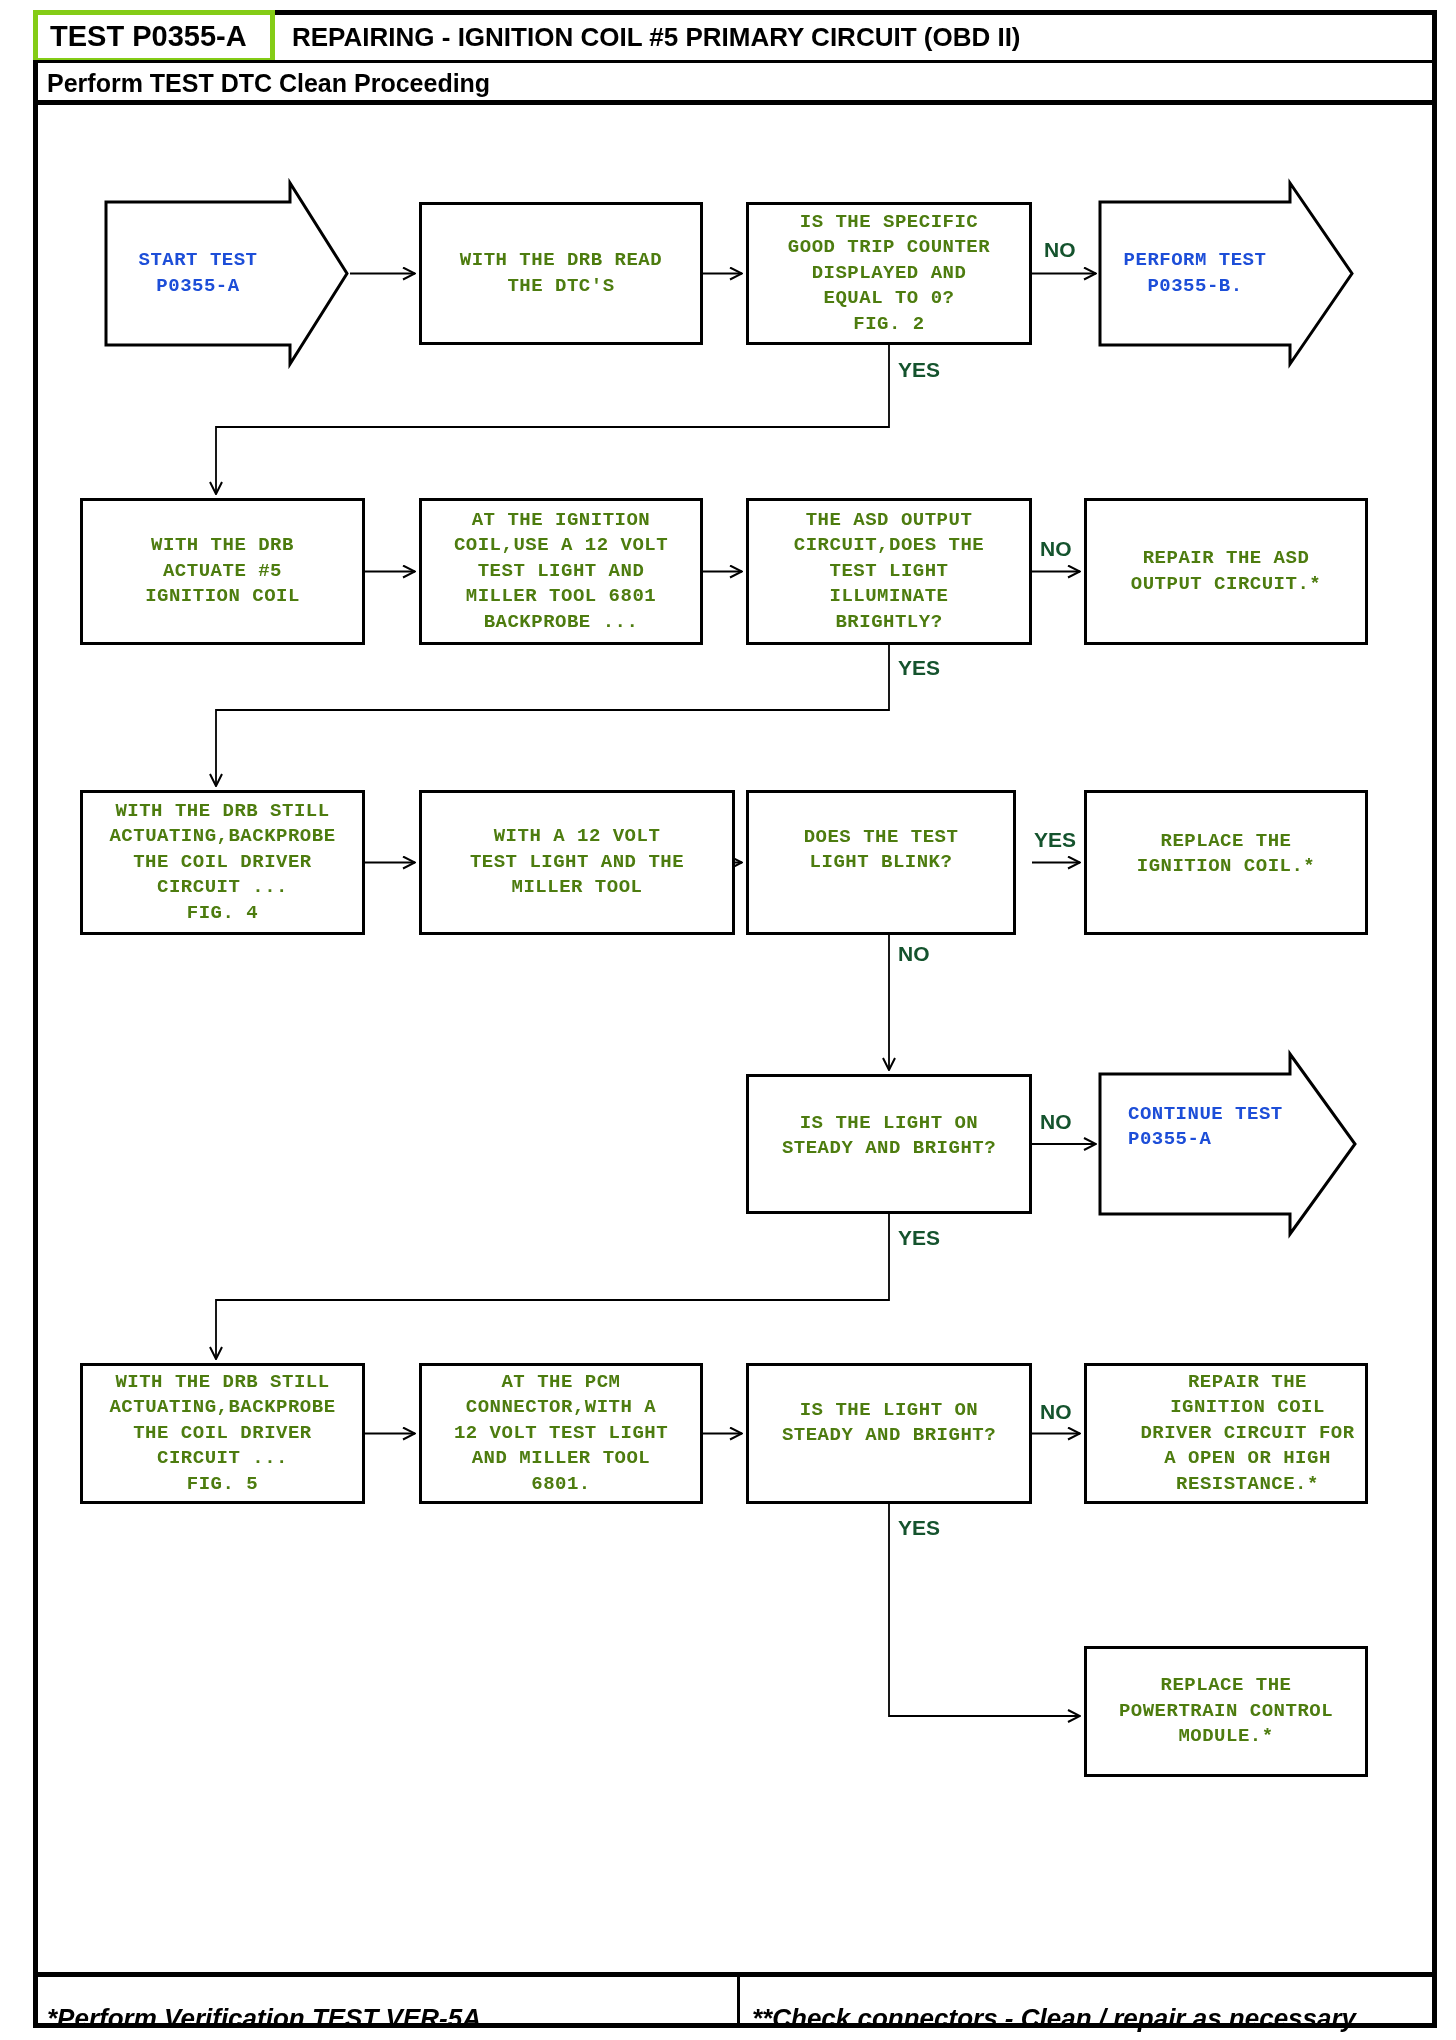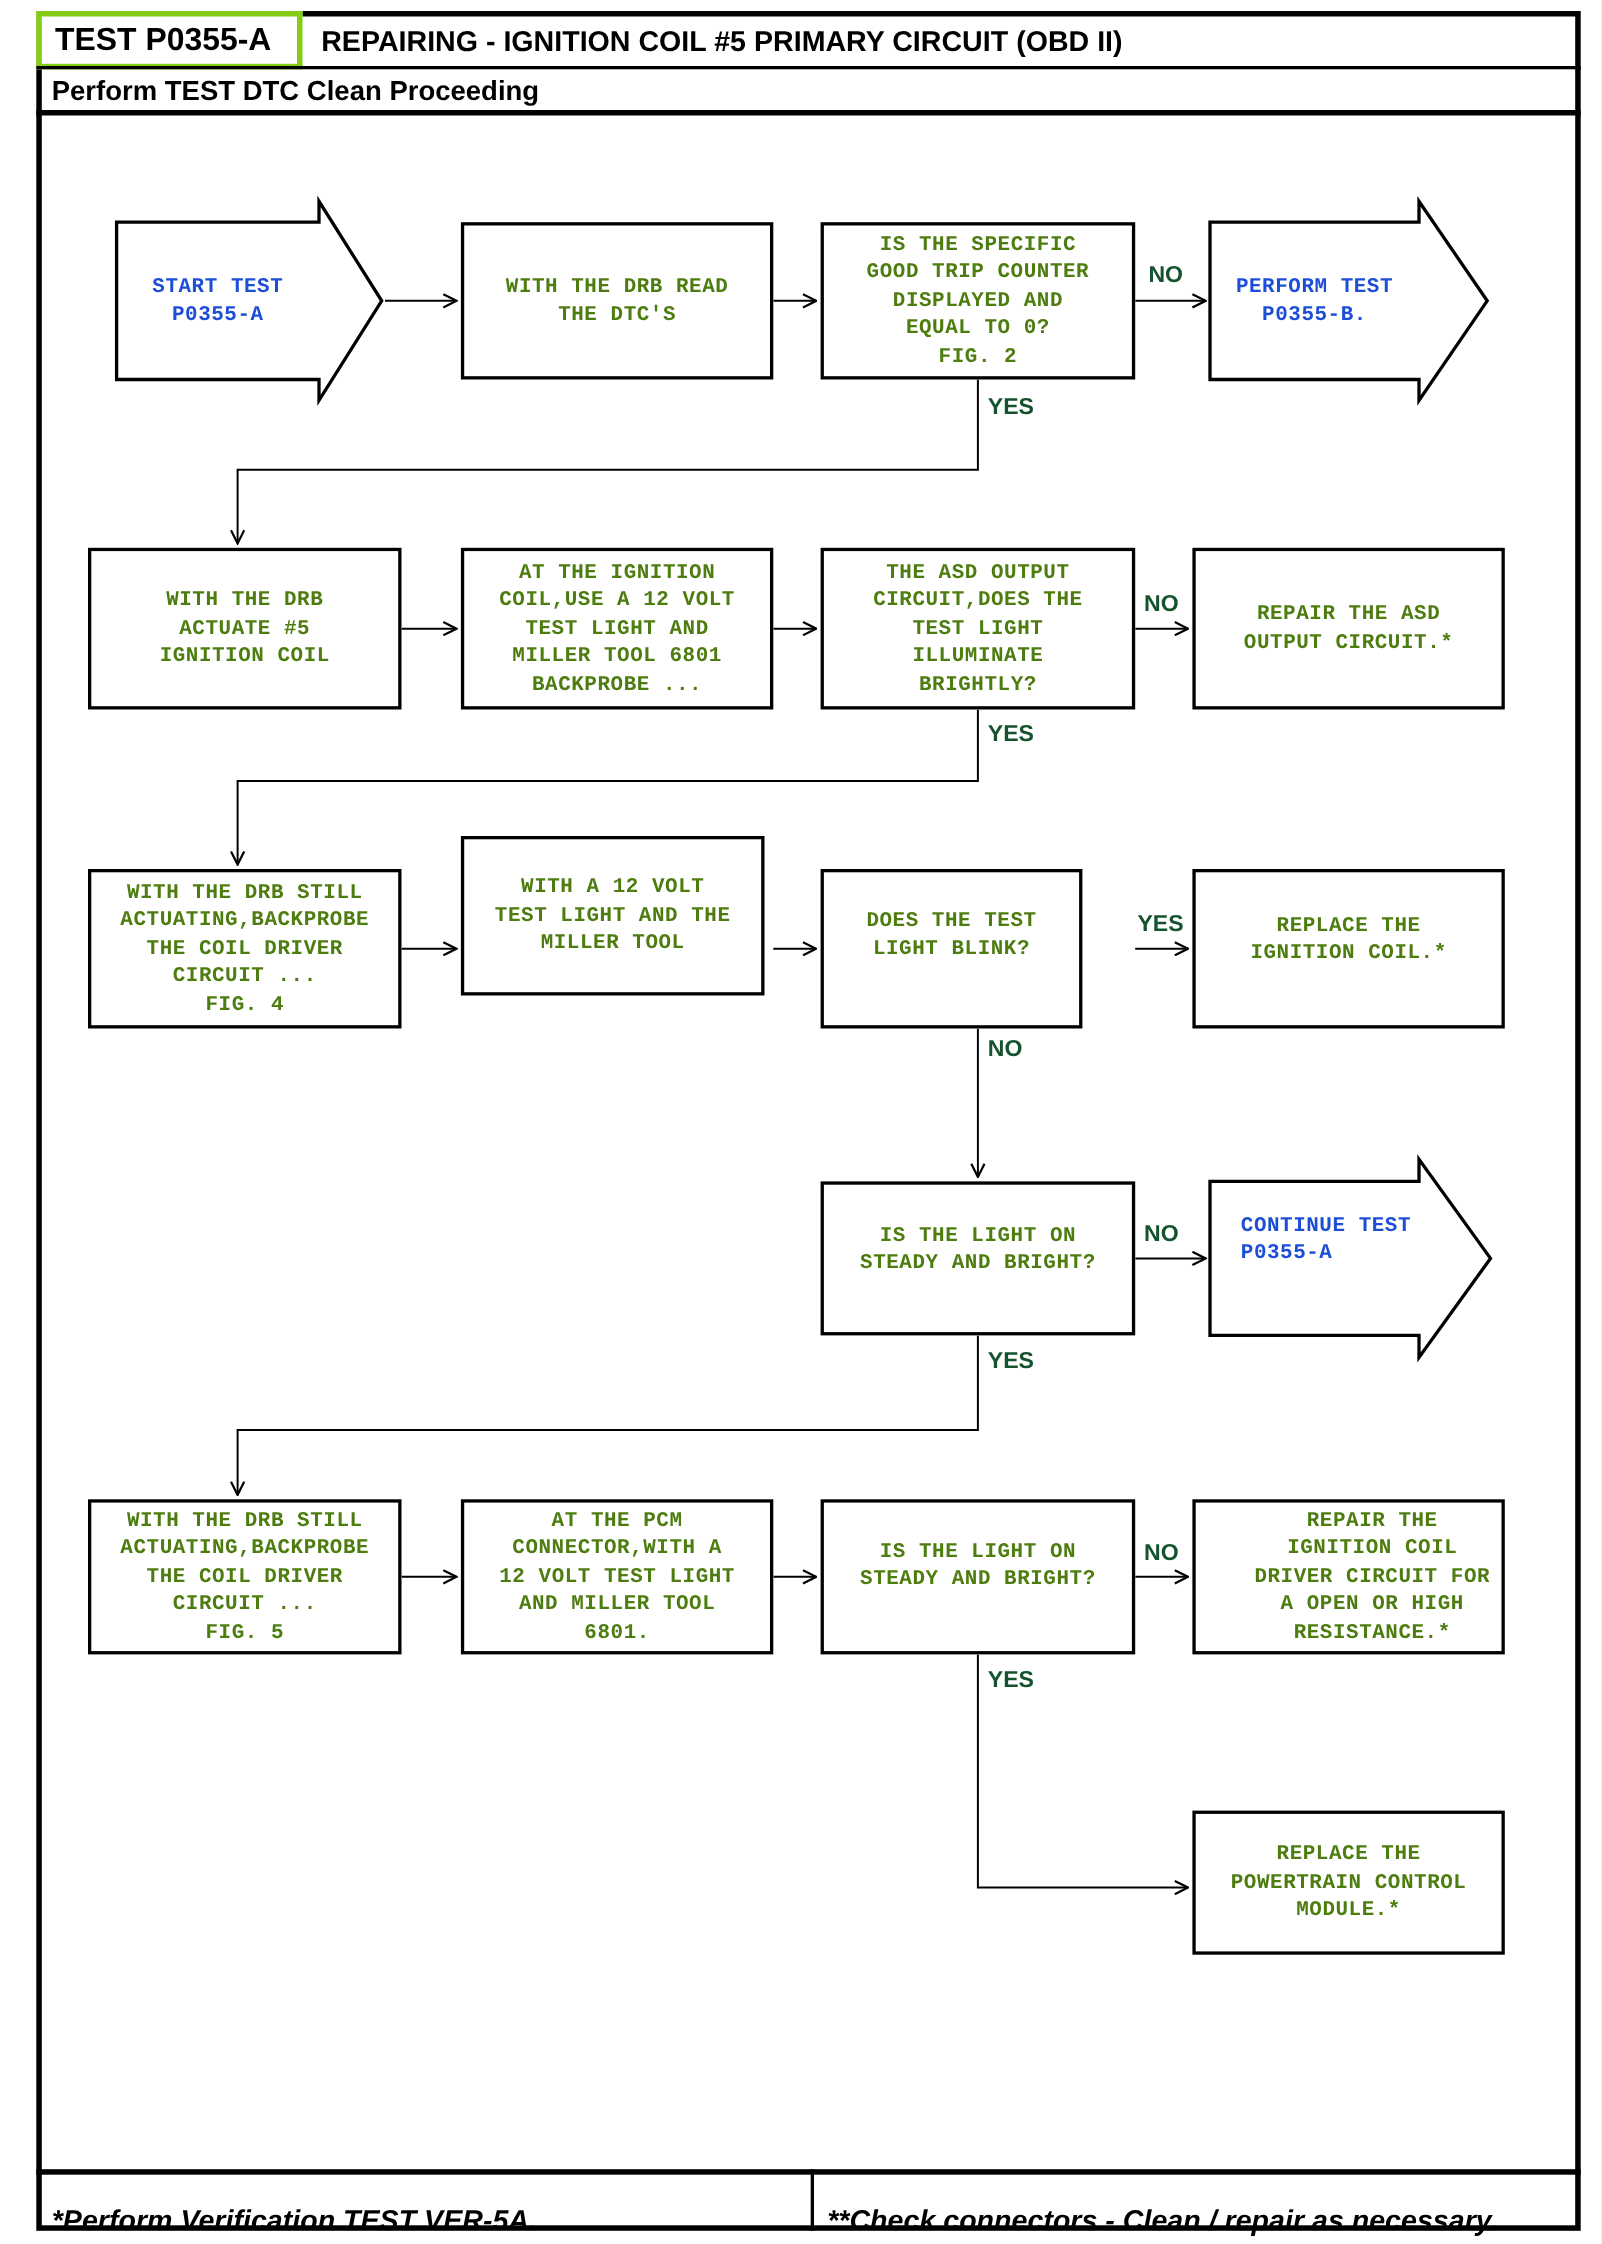--- a/index.html
+++ b/index.html
@@ -129,24 +129,24 @@
 ILLUMINATE
 BRIGHTLY?</div>
   <div class="pbox" style="left:1084px;top:498px;width:284px;height:147px;">REPAIR THE ASD
 OUTPUT CIRCUIT.*</div>
 
   <div class="pbox" style="left:80px;top:790px;width:285px;height:145px;">WITH THE DRB STILL
 ACTUATING,BACKPROBE
 THE COIL DRIVER
 CIRCUIT ...
 FIG. 4</div>
-  <div class="pbox" style="left:419px;top:760px;width:276px;height:145px;">WITH A 12 VOLT
+  <div class="pbox" style="left:419px;top:790px;width:316px;height:145px;">WITH A 12 VOLT
 TEST LIGHT AND THE
 MILLER TOOL</div>
-  <div class="pbox top-align" style="left:746px;top:790px;width:238px;height:145px;padding-top:32px;">DOES THE TEST
+  <div class="pbox top-align" style="left:746px;top:790px;width:270px;height:145px;padding-top:32px;">DOES THE TEST
 LIGHT BLINK?</div>
   <div class="pbox top-align" style="left:1084px;top:790px;width:284px;height:145px;padding-top:36px;">REPLACE THE
 IGNITION COIL.*</div>
 
   <div class="pbox top-align" style="left:746px;top:1074px;width:286px;height:140px;padding-top:34px;">IS THE LIGHT ON
 STEADY AND BRIGHT?</div>
   <div class="arrow-node-label" style="left:1100px;top:1074px;width:190px;height:140px;align-items:flex-start;justify-content:flex-start;text-align:left;padding:28px 0 0 28px;box-sizing:border-box;">CONTINUE TEST
 P0355-A</div>
 
   <div class="pbox" style="left:80px;top:1363px;width:285px;height:141px;">WITH THE DRB STILL

